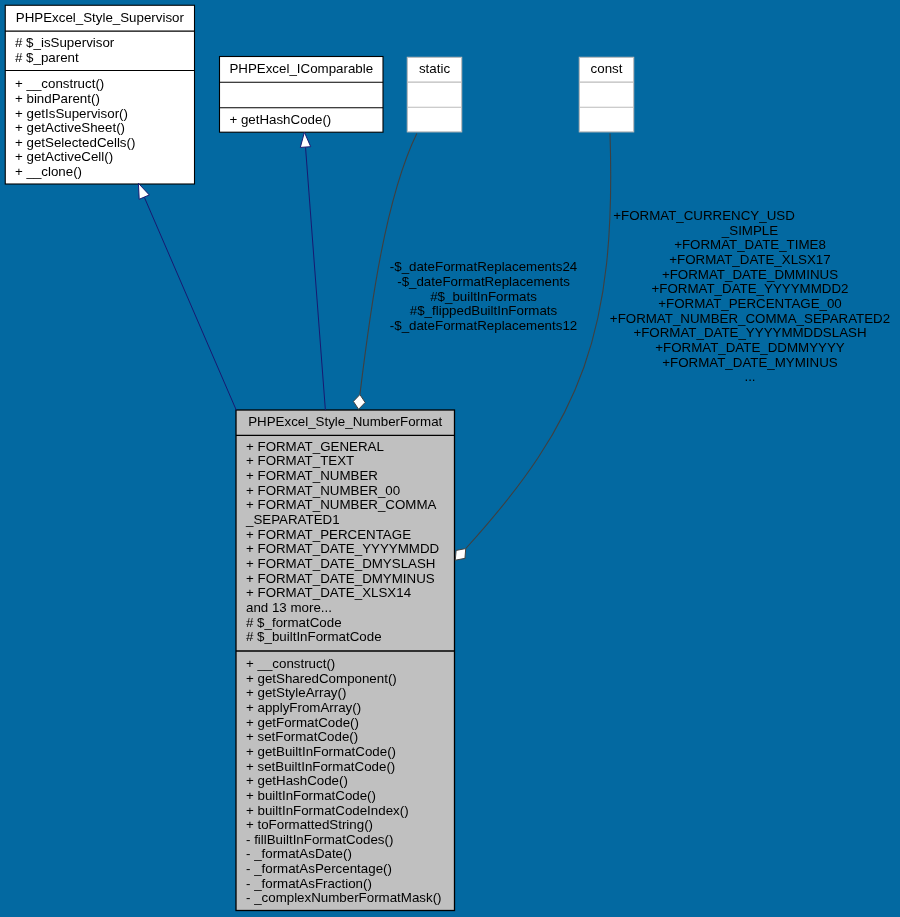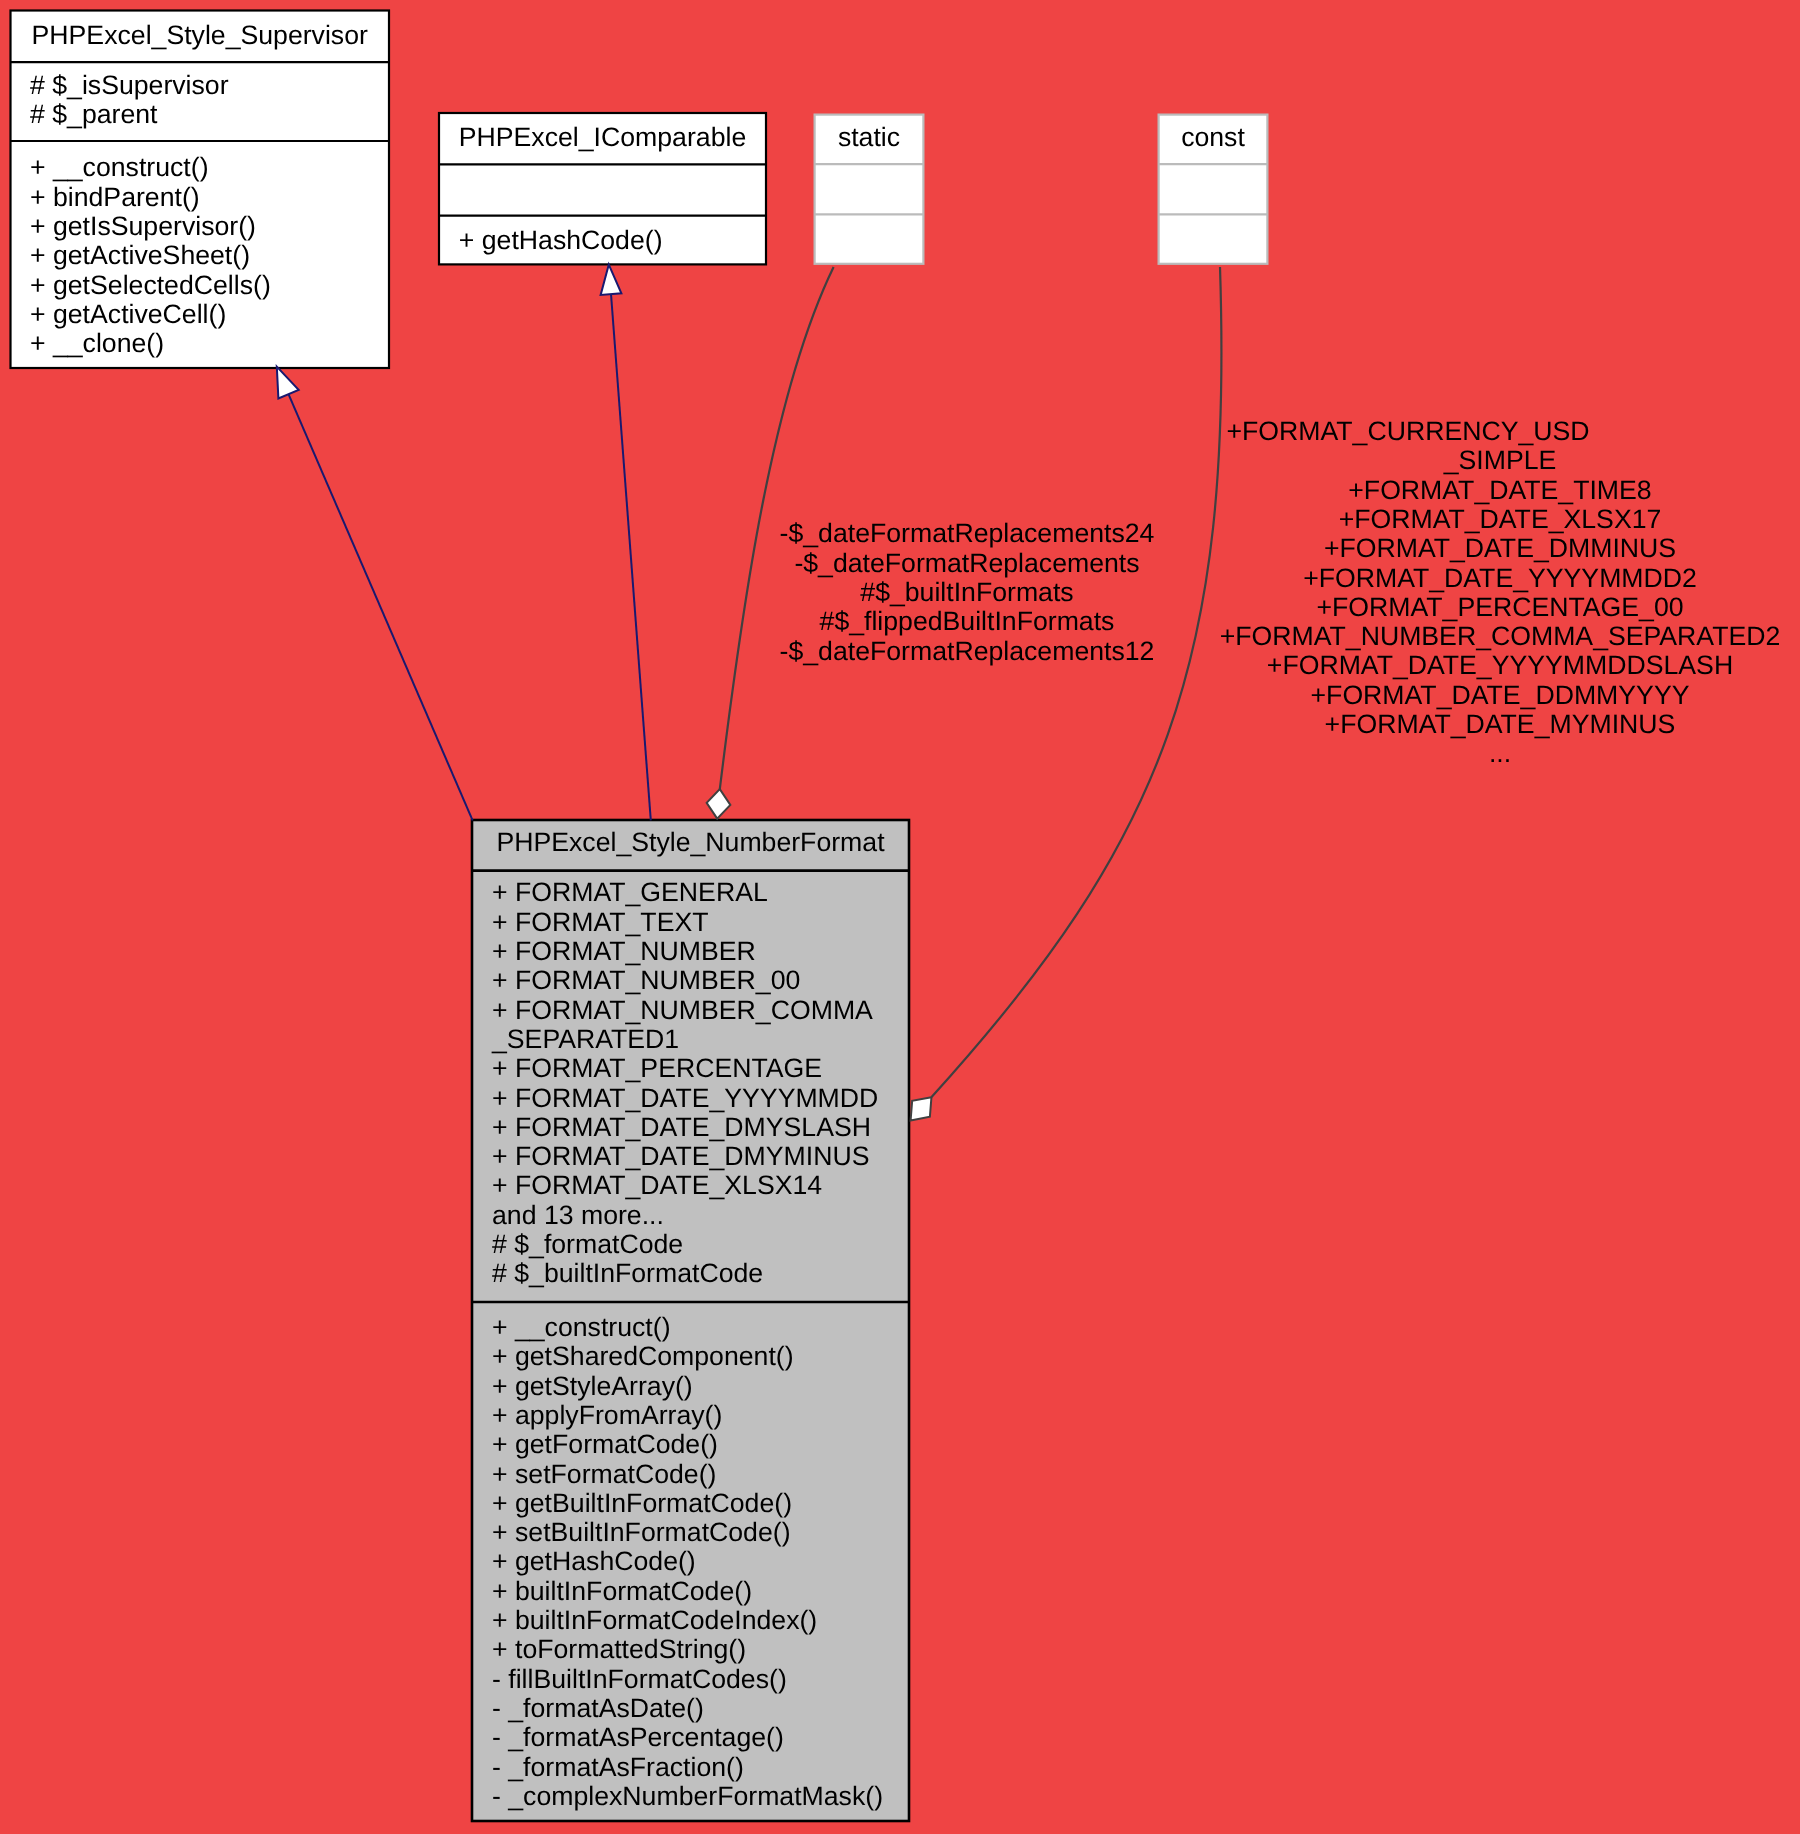--- a/index.html
+++ b/index.html
@@ -1,18 +1,18 @@
 <!DOCTYPE html>
 <html><head>
 <meta charset="utf-8">
 <style>
   html,body{margin:0;padding:0;background:#ffffff;}
   body{width:900px;height:917px;overflow:hidden;
        font-family:"Liberation Sans",sans-serif;}
-  #diagram{position:relative;width:900px;height:917px;background:#ef4444;}
+  #diagram{position:relative;width:900px;height:917px;background:#0369a1;}
   svg#canvas{position:absolute;left:0;top:0;display:block;
              transform:translateZ(0);}
   .edge-inherit{stroke:#191970;stroke-width:1;fill:none;}
   .edge-use{stroke:#404040;stroke-width:1.1;fill:none;}
   .arrow-open{stroke:#191970;stroke-width:1;fill:#ffffff;}
   .diamond-open{stroke:#404040;stroke-width:1;fill:#ffffff;}
 </style>
 </head>
 <body>
 

